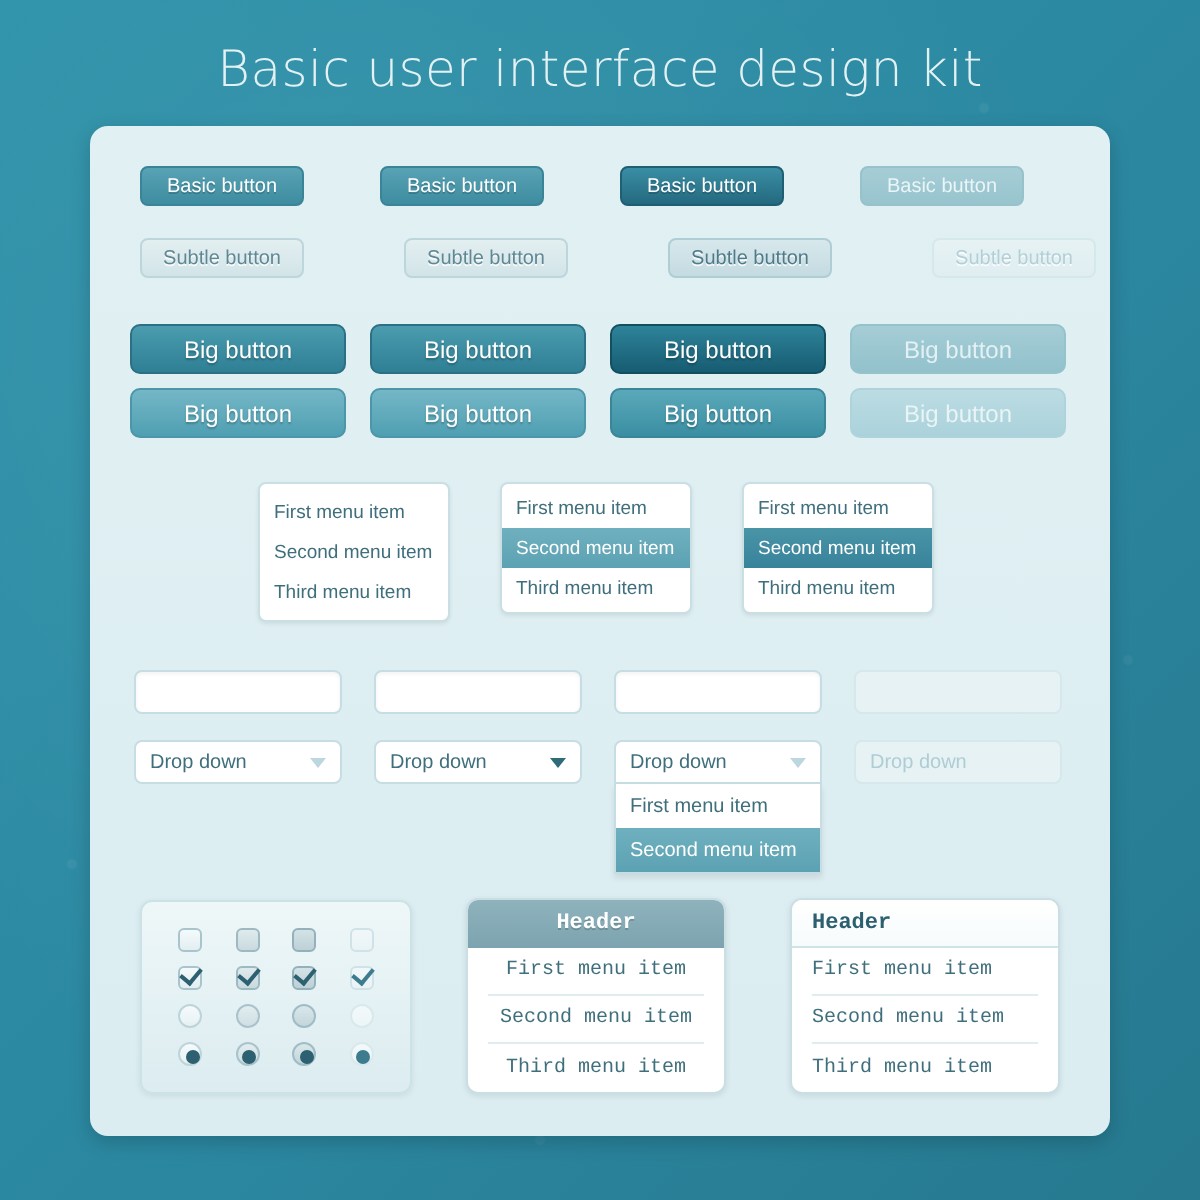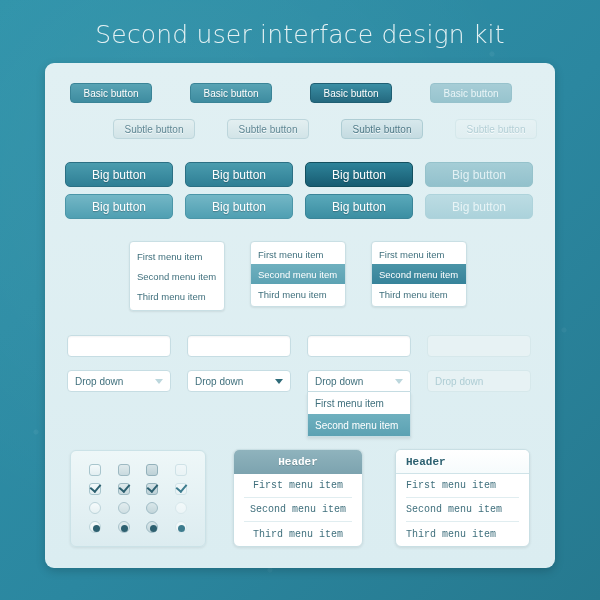--- a/index.html
+++ b/index.html
@@ -222,32 +222,32 @@
     margin: 0 10px;
   }
   .hpanel .prow:last-child { border-bottom: none; }
   .hpanel.center .prow { justify-content: center; }
 </style>
 </head>
 <body>
 
 <div id="bg-texture"></div>
 
-<div id="page-title">Second user interface design kit</div>
+<div id="page-title">Basic user interface design kit</div>
 
 <div id="kit-card">
 
   <div class="row" style="left:25px; top:20px; gap:38px;">
     <div class="btn-basic">Basic button</div>
     <div class="btn-basic">Basic button</div>
     <div class="btn-basic active">Basic button</div>
     <div class="btn-basic disabled">Basic button</div>
   </div>
 
-  <div class="row" style="left:25px; top:56px; gap:32px;margin-left:43px;">
+  <div class="row" style="left:25px; top:56px; gap:50px;">
     <div class="btn-subtle">Subtle button</div>
     <div class="btn-subtle">Subtle button</div>
     <div class="btn-subtle active">Subtle button</div>
     <div class="btn-subtle disabled">Subtle button</div>
   </div>
 
   <div class="row" style="left:20px; top:99px; gap:12px;">
     <div class="btn-big dark">Big button</div>
     <div class="btn-big dark">Big button</div>
     <div class="btn-big dark active">Big button</div>

